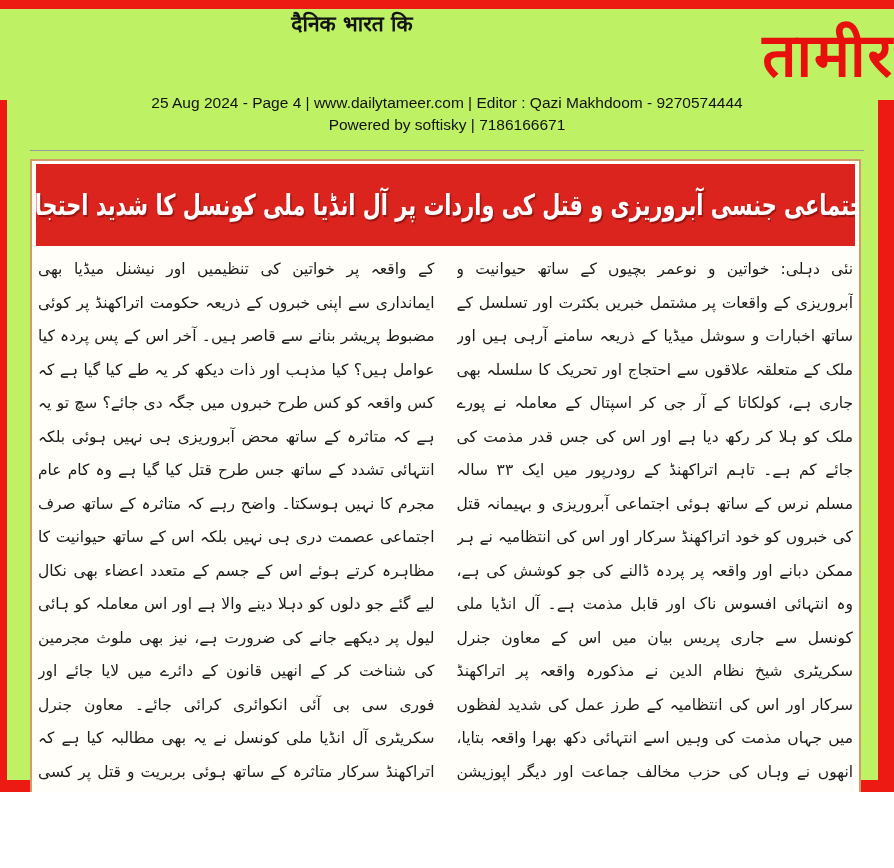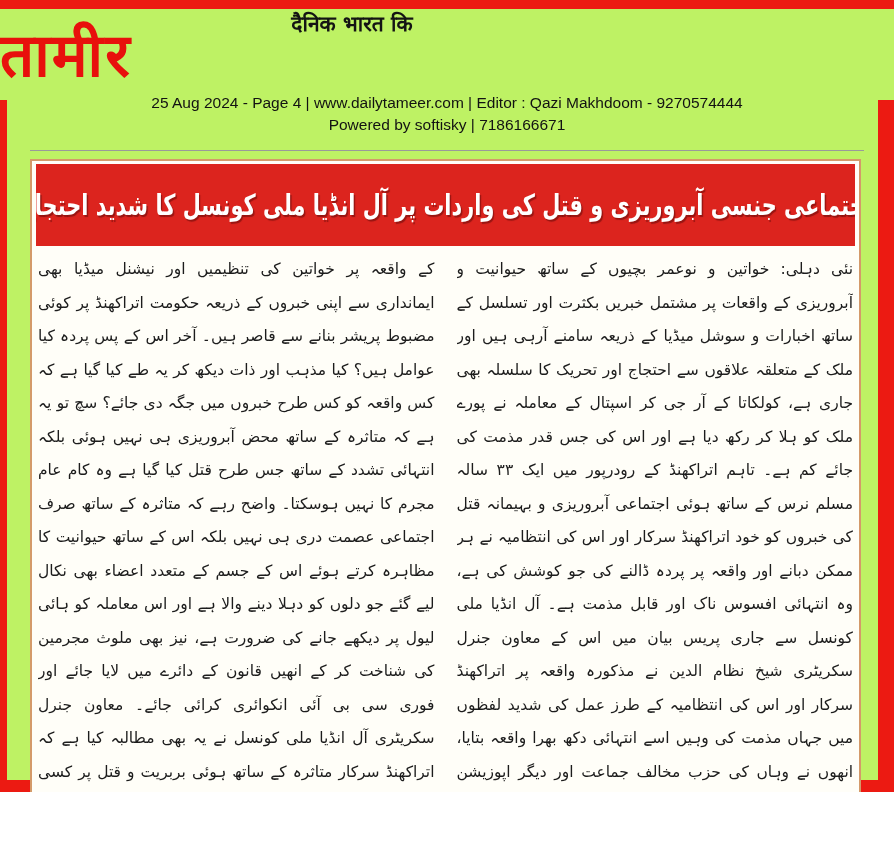--- a/index.html
+++ b/index.html
@@ -24,21 +24,21 @@
     text-align: center;
     transform: translateX(-95px);
     font-family: "DejaVu Sans", sans-serif;
     font-size: 21px;
     font-weight: bold;
     color: #141414;
   }
   .masthead-logo {
     position: absolute;
     top: 24px; left: 0; width: 894px;
-    text-align: left;
+    text-align: right;
     font-family: "DejaVu Sans", sans-serif;
     font-size: 60px;
     line-height: 1.05;
     font-weight: bold;
     color: #e8100c;
     letter-spacing: 2px;
   }
   .info-line {
     position: absolute;
     left: 0; width: 894px;

